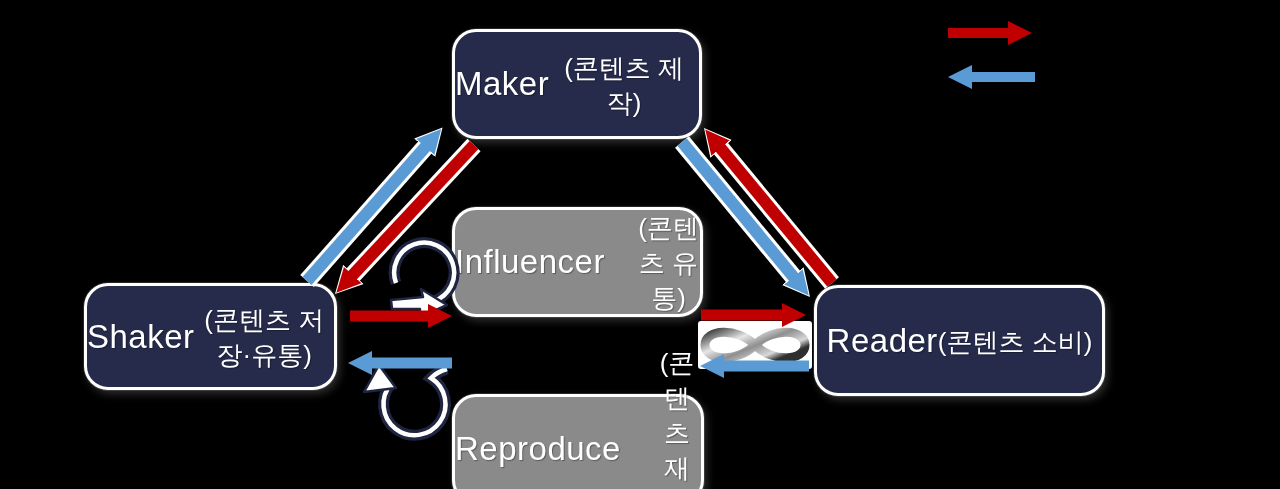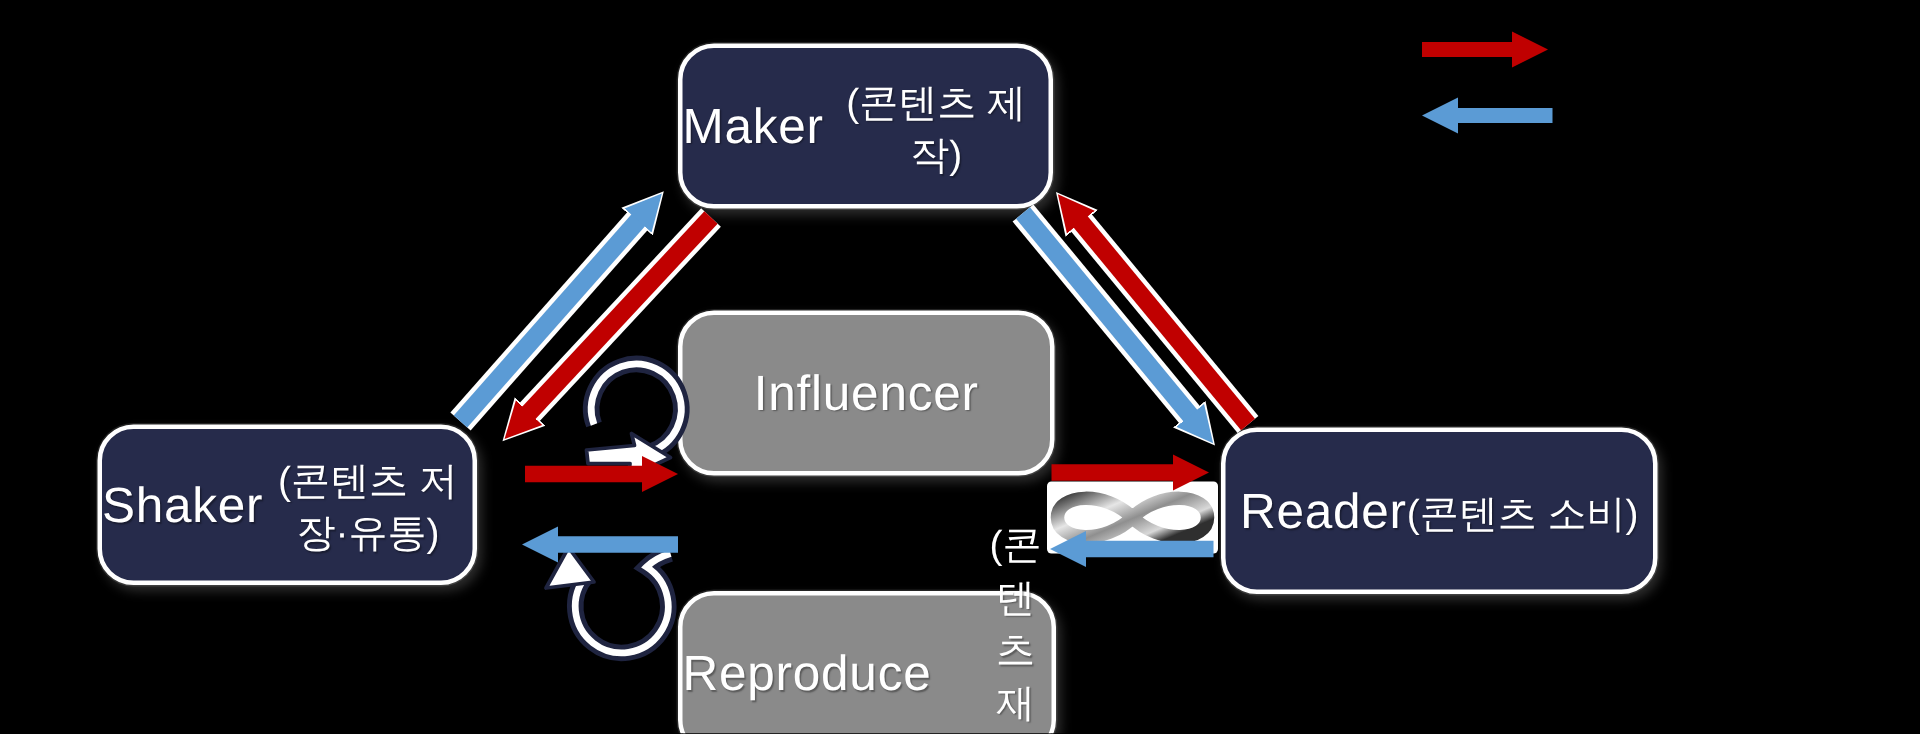--- a/index.html
+++ b/index.html
@@ -38,23 +38,24 @@
 
 <div id="canvas">
 
   <div class="node node-navy" style="left:452px; top:29px; width:250px; height:110px;">
     <div class="node-title">Maker</div>
     <div class="node-subtitle">(콘텐츠 제작)</div>
   </div>
 
   <div class="node node-gray" style="left:452px; top:207px; width:251px; height:110px;">
     <div class="node-title">Influencer</div>
+    <div class="node-subtitle">(콘텐츠 유통)</div>
   </div>
 
-  <div class="node node-navy" style="left:65px; top:283px; width:253px; height:107px;">
+  <div class="node node-navy" style="left:84px; top:283px; width:253px; height:107px;">
     <div class="node-title">Shaker</div>
     <div class="node-subtitle">(콘텐츠 저장·유통)</div>
   </div>
 
   <div class="node node-navy" style="left:814px; top:285px; width:291px; height:111px;">
     <div class="node-title">Reader</div>
     <div class="node-subtitle">(콘텐츠 소비)</div>
   </div>
 
   <div class="node node-gray" style="left:452px; top:378px; width:252px; height:110px;margin-top:16px;">

